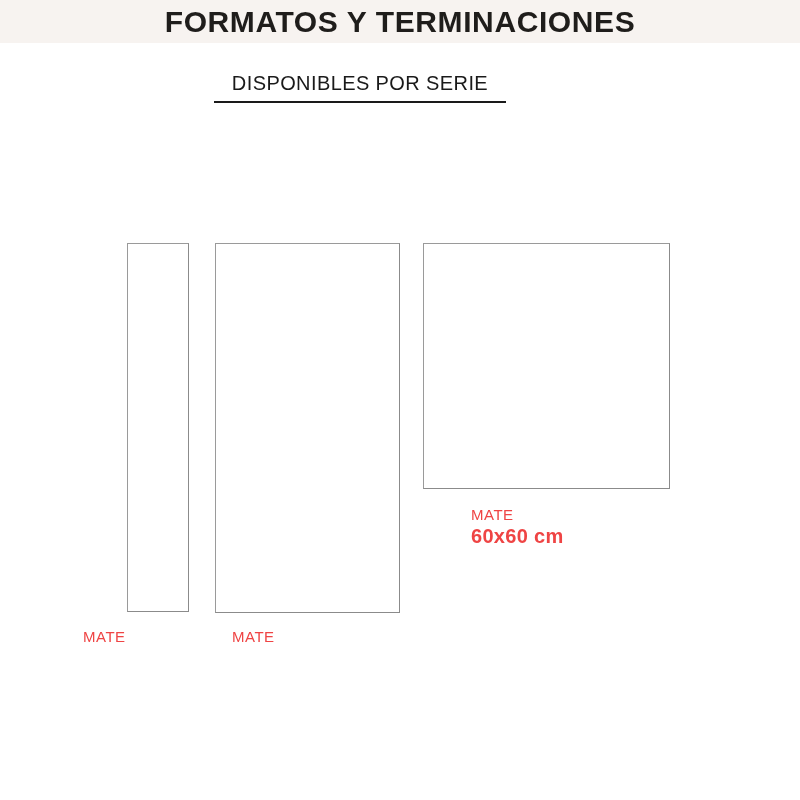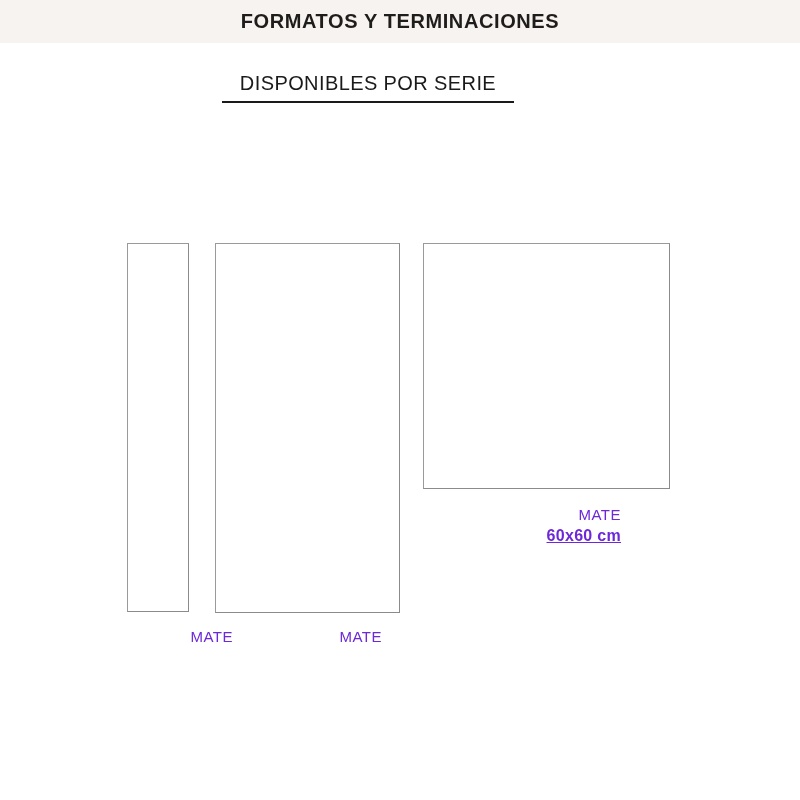--- a/index.html
+++ b/index.html
@@ -18,29 +18,29 @@
     position: absolute;
     left: 0; top: 0;
     width: 800px;
     height: 43px;
     background: #f7f3f0;
     display: flex;
     align-items: center;
     justify-content: center;
   }
   .header-title {
-    font-size: 20px;
+    font-size: 30px;
     font-weight: 600;
     letter-spacing: 0.6px;
     color: #1f1d1b;
   }
 
   .subtitle-wrap {
     position: absolute;
-    left: 8px; top: 72px;
+    left: 0; top: 72px;
     width: 720px;
     display: flex;
     justify-content: center;
   }
   .subtitle {
     font-size: 20px;
     font-weight: 500;
     letter-spacing: 0.4px;
     color: #1a1a1a;
     padding: 0 18px 6px 18px;
@@ -54,39 +54,38 @@
     border-right-color: #8b8b8b;
     border-bottom-color: #8b8b8b;
   }
   .tile-15x90 { left: 127px; top: 243px; width: 62px;  height: 369px; }
   .tile-45x90 { left: 215px; top: 243px; width: 185px; height: 370px; }
   .tile-60x60 { left: 423px; top: 243px; width: 247px; height: 246px; }
 
   .tile-label {
     position: absolute;
     width: 150px;
-    text-align: right;
-    color: #6d28d9;
+    text-align: left;
+    color: #ef4444;
   }
   .label-15x90 { left: 83px;  top: 626px; }
   .label-45x90 { left: 232px; top: 626px; }
   .label-60x60 { left: 471px; top: 504px; }
 
   .finish {
     font-size: 15px;
     font-weight: 400;
     letter-spacing: 0.5px;
     line-height: 21px;
   }
   .size {
-    font-size: 16px;
+    font-size: 20px;
     font-weight: 700;
     letter-spacing: 0.3px;
     line-height: 22px;
-    text-decoration: underline;
   }
 </style>
 </head>
 <body>
 
 <div class="page">
 
   <div class="header">
     <div class="header-title">FORMATOS Y TERMINACIONES</div>
   </div>

